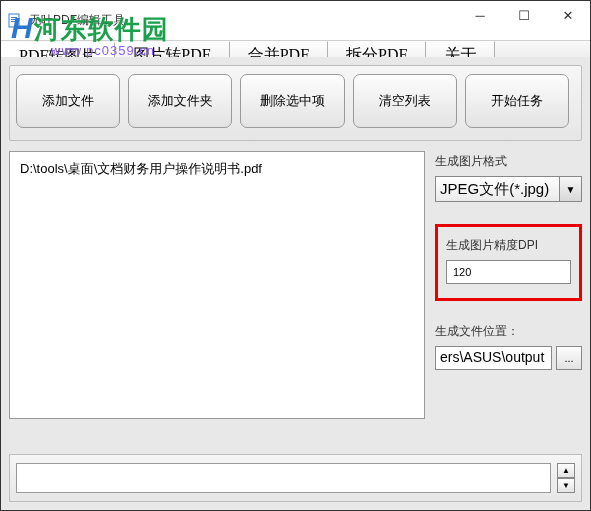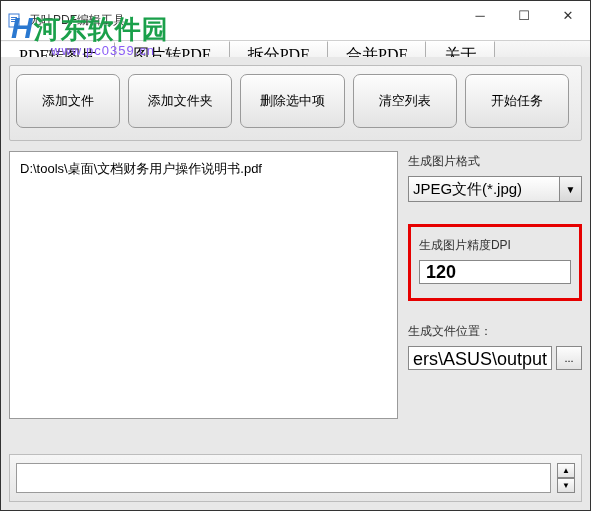--- a/index.html
+++ b/index.html
@@ -32,24 +32,24 @@
 
 .side { flex: 1; display: flex; flex-direction: column; gap: 20px; }
 .side-group { padding: 2px 0; }
 .side-label { font-size: 12px; color: #333; margin-bottom: 6px; }
 .select-wrap { display: flex; }
 .select-wrap select, .select-fake { flex: 1; height: 26px; font-size: 15px; border: 1px solid #888; background: linear-gradient(#fff,#eaeaea); padding: 0 4px; }
 .select-fake { display:flex; align-items:center; justify-content:space-between; }
 .select-drop { width: 22px; height: 26px; border: 1px solid #888; border-left: none; background: linear-gradient(#f6f6f6,#d8d8d8); display:flex; align-items:center; justify-content:center; font-size:10px; }
 
 .dpi-group { border: 3px solid #e60000; padding: 10px 8px 14px 8px; }
-.dpi-input { width: 100%; height: 24px; border: 1px solid #888; padding: 2px 6px; font-size: 18px; font-weight: bold; }
+.dpi-input { width: 100%; height: 24px; border: 1px solid #888; padding: 2px 6px; font-size: 11px; }
 
 .path-row { display: flex; gap: 4px; }
-.path-input { flex: 1; height: 24px; border: 1px solid #888; padding: 2px 4px; font-size: 18px; background: #fff; overflow: hidden; white-space: nowrap; }
+.path-input { flex: 1; height: 24px; border: 1px solid #888; padding: 2px 4px; font-size: 14px; background: #fff; overflow: hidden; white-space: nowrap; }
 .browse-btn { width: 26px; height: 24px; border: 1px solid #888; background: linear-gradient(#fdfdfd,#e3e3e3); font-size: 11px; cursor: pointer; }
 
 .bottom { position: absolute; left: 8px; right: 8px; bottom: 8px; height: 48px; border: 1px solid #bdbdbd; background: linear-gradient(#f6f6f6,#e6e6e6); display: flex; align-items: center; padding: 6px; }
 .bottombox { flex: 1; height: 30px; background: #fff; border: 1px solid #9a9a9a; }
 .spinner { width: 18px; margin-left: 6px; display: flex; flex-direction: column; }
 .spin-btn { height: 15px; border: 1px solid #888; background: linear-gradient(#fdfdfd,#e3e3e3); font-size: 8px; line-height: 1; display:flex; align-items:center; justify-content:center; cursor:pointer; }
 </style>
 </head>
 <body>
 
@@ -66,22 +66,22 @@
   <div class="win-controls">
     <div class="win-btn">─</div>
     <div class="win-btn">☐</div>
     <div class="win-btn close">✕</div>
   </div>
 </div>
 
 <div class="tabbar">
   <div class="tab active">PDF转图片</div>
   <div class="tab">图片转PDF</div>
+  <div class="tab">合并PDF</div>
   <div class="tab">拆分PDF</div>
-  <div class="tab">合并PDF</div>
   <div class="tab">关于</div>
 </div>
 
 <div class="watermark">
   <div class="wm1"><span class="logo-H">H</span><span>河东软件园</span></div>
   <div class="wm2">www.pc0359.cn</div>
 </div>
 
 <div class="content">
 

